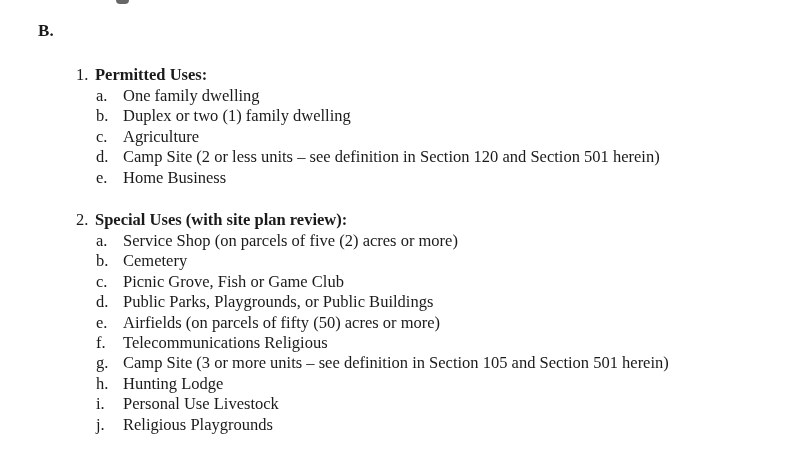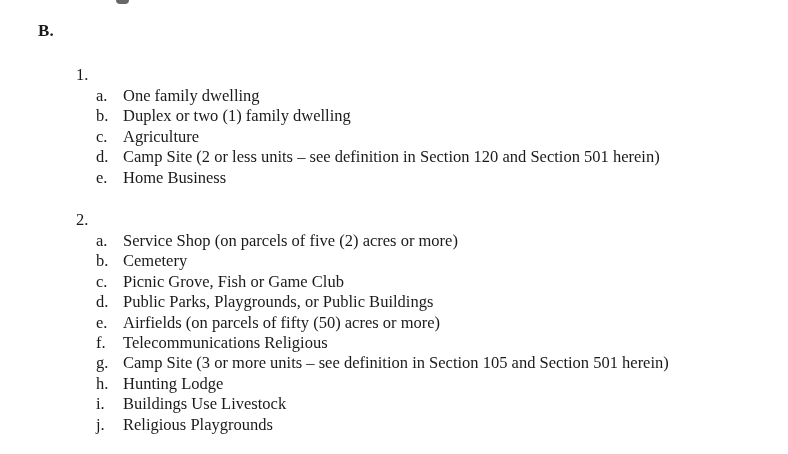--- a/index.html
+++ b/index.html
@@ -83,20 +83,21 @@
 
   <div class="cutoff-fragment"></div>
 
   <div class="heading">
     <span class="h-label">B.</span>
   </div>
 
   <div class="section">
     <div class="section-title">
       <span class="num">1.</span>
+      <span>Permitted Uses:</span>
     </div>
     <div class="items">
       <div class="item">
         <span class="letter">a.</span>
         <span class="text">One family dwelling</span>
       </div>
       <div class="item">
         <span class="letter">b.</span>
         <span class="text">Duplex or two (1) family dwelling</span>
       </div>
@@ -111,20 +112,21 @@
       <div class="item">
         <span class="letter">e.</span>
         <span class="text">Home Business</span>
       </div>
     </div>
   </div>
 
   <div class="section section-2">
     <div class="section-title">
       <span class="num">2.</span>
+      <span>Special Uses (with site plan review):</span>
     </div>
     <div class="items">
       <div class="item">
         <span class="letter">a.</span>
         <span class="text">Service Shop (on parcels of five (2) acres or more)</span>
       </div>
       <div class="item">
         <span class="letter">b.</span>
         <span class="text">Cemetery</span>
       </div>
@@ -147,21 +149,21 @@
       <div class="item">
         <span class="letter">g.</span>
         <span class="text">Camp Site (3 or more units – see definition in Section 105 and Section 501 herein)</span>
       </div>
       <div class="item">
         <span class="letter">h.</span>
         <span class="text">Hunting Lodge</span>
       </div>
       <div class="item">
         <span class="letter">i.</span>
-        <span class="text">Buildings Use Livestock</span>
+        <span class="text">Personal Use Livestock</span>
       </div>
       <div class="item">
         <span class="letter">j.</span>
         <span class="text">Religious Playgrounds</span>
       </div>
     </div>
   </div>
 
 </div>
 

